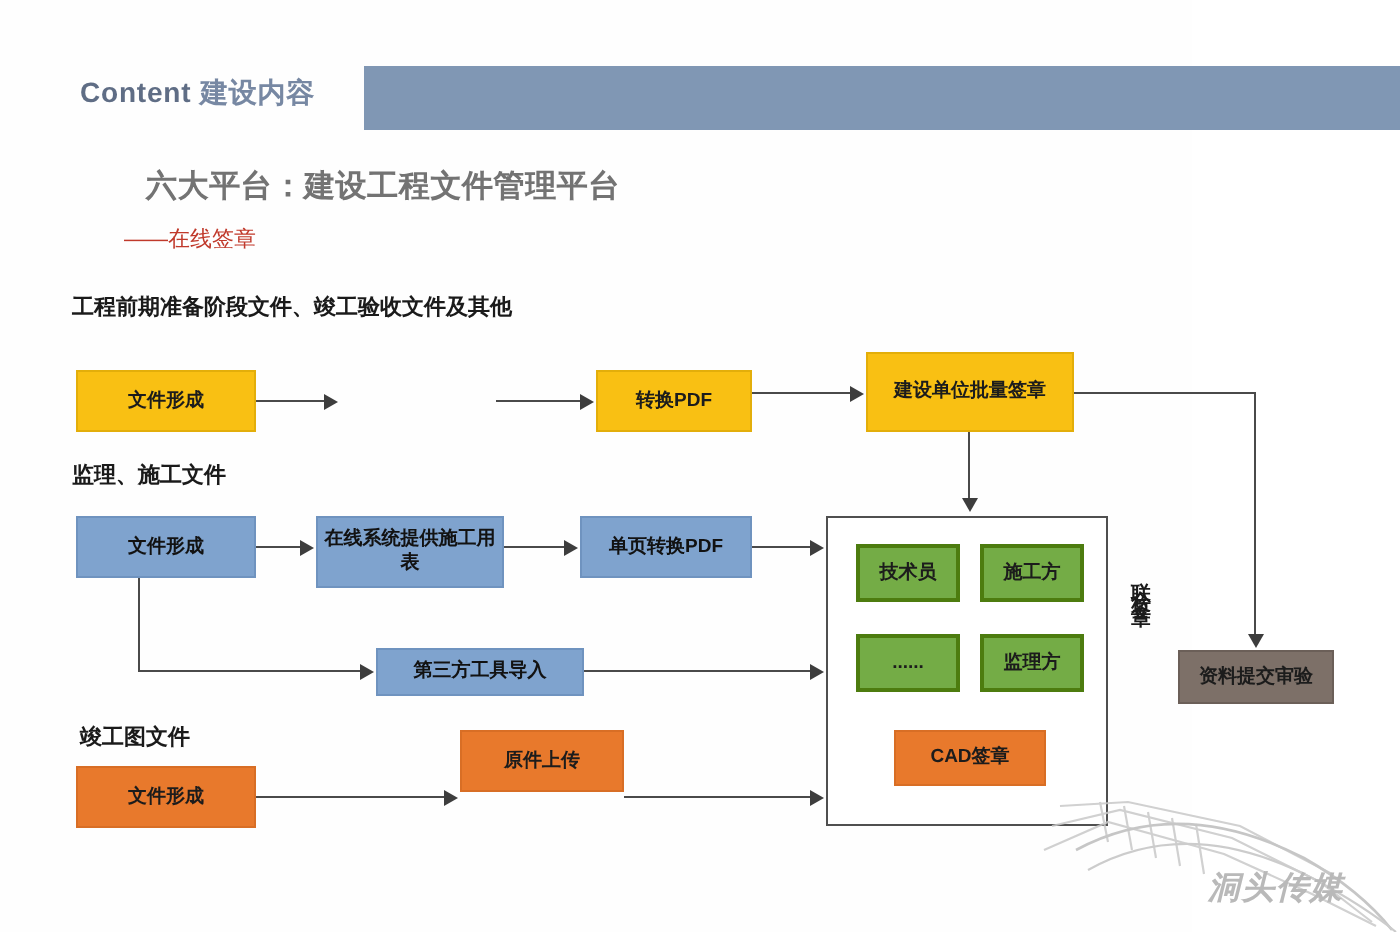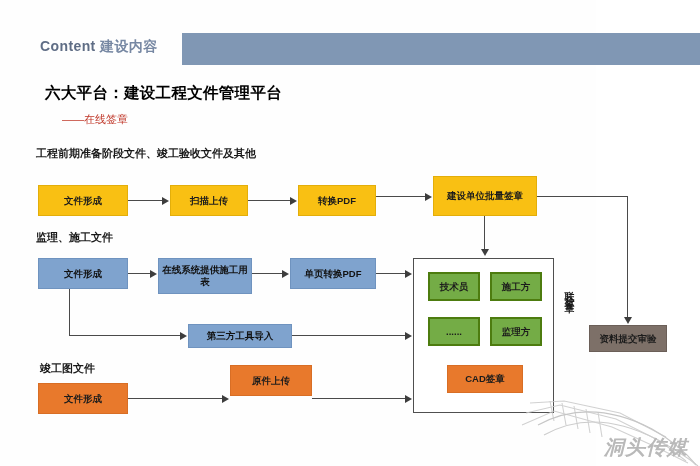--- a/index.html
+++ b/index.html
@@ -30,24 +30,24 @@
     font-weight: bold;
     color: #5f6d85;
     letter-spacing: .4px;
     white-space: nowrap;
   }
   .hdr-label .cn { color: #7788a3; }
 
   
   .title {
     position: absolute;
-    left: 45px; top: 83px;
+    left: 73px; top: 83px;
     font-size: 15.5px;
     font-weight: bold;
-    color: #000000;
+    color: #737373;
     letter-spacing: .3px;
     white-space: nowrap;
   }
   .subtitle {
     position: absolute;
     left: 62px; top: 112px;
     font-size: 11px;
     color: #c0392b;
     white-space: nowrap;
   }
@@ -151,21 +151,21 @@
   #watermark {
     position: absolute;
     left: 520px; top: 395px;
     width: 180px; height: 71px;
     pointer-events: none;
     opacity: .85;
   }
   #wm-text {
     position: absolute;
     left: 604px; top: 434px;
-    font-size: 20px;
+    font-size: 16px;
     font-weight: bold;
     color: #b9b9b9;
     font-style: italic;
     letter-spacing: 1px;
     white-space: nowrap;
     font-family: "DejaVu Serif", serif;
     text-align: center;
   }
 </style>
 </head>
@@ -177,21 +177,20 @@
   <div class="hdr-label"><span>Content</span> <span class="cn">建设内容</span></div>
 
   <div class="title">六大平台：建设工程文件管理平台</div>
   <div class="subtitle">——在线签章</div>
 
   <div class="caption" id="cap-1">工程前期准备阶段文件、竣工验收文件及其他</div>
   <div class="caption" id="cap-2">监理、施工文件</div>
   <div class="caption" id="cap-3">竣工图文件</div>
 
   <div class="node yellow" id="n-yellow-1">文件形成</div>
-  <div class="node yellow" id="n-yellow-2">扫描上传</div>
   <div class="node yellow" id="n-yellow-3">转换PDF</div>
   <div class="node yellow" id="n-yellow-4">建设单位批量签章</div>
 
   <div class="ln lnh" style="left:128px; top:200px; width:34px;"></div>
   <div class="arw arw-r" style="left:162px; top:196.5px;"></div>
 
   <div class="ln lnh" style="left:248px; top:200px; width:42px;"></div>
   <div class="arw arw-r" style="left:290px; top:196.5px;"></div>
 
   <div class="ln lnh" style="left:376px; top:196px; width:49px;"></div>

